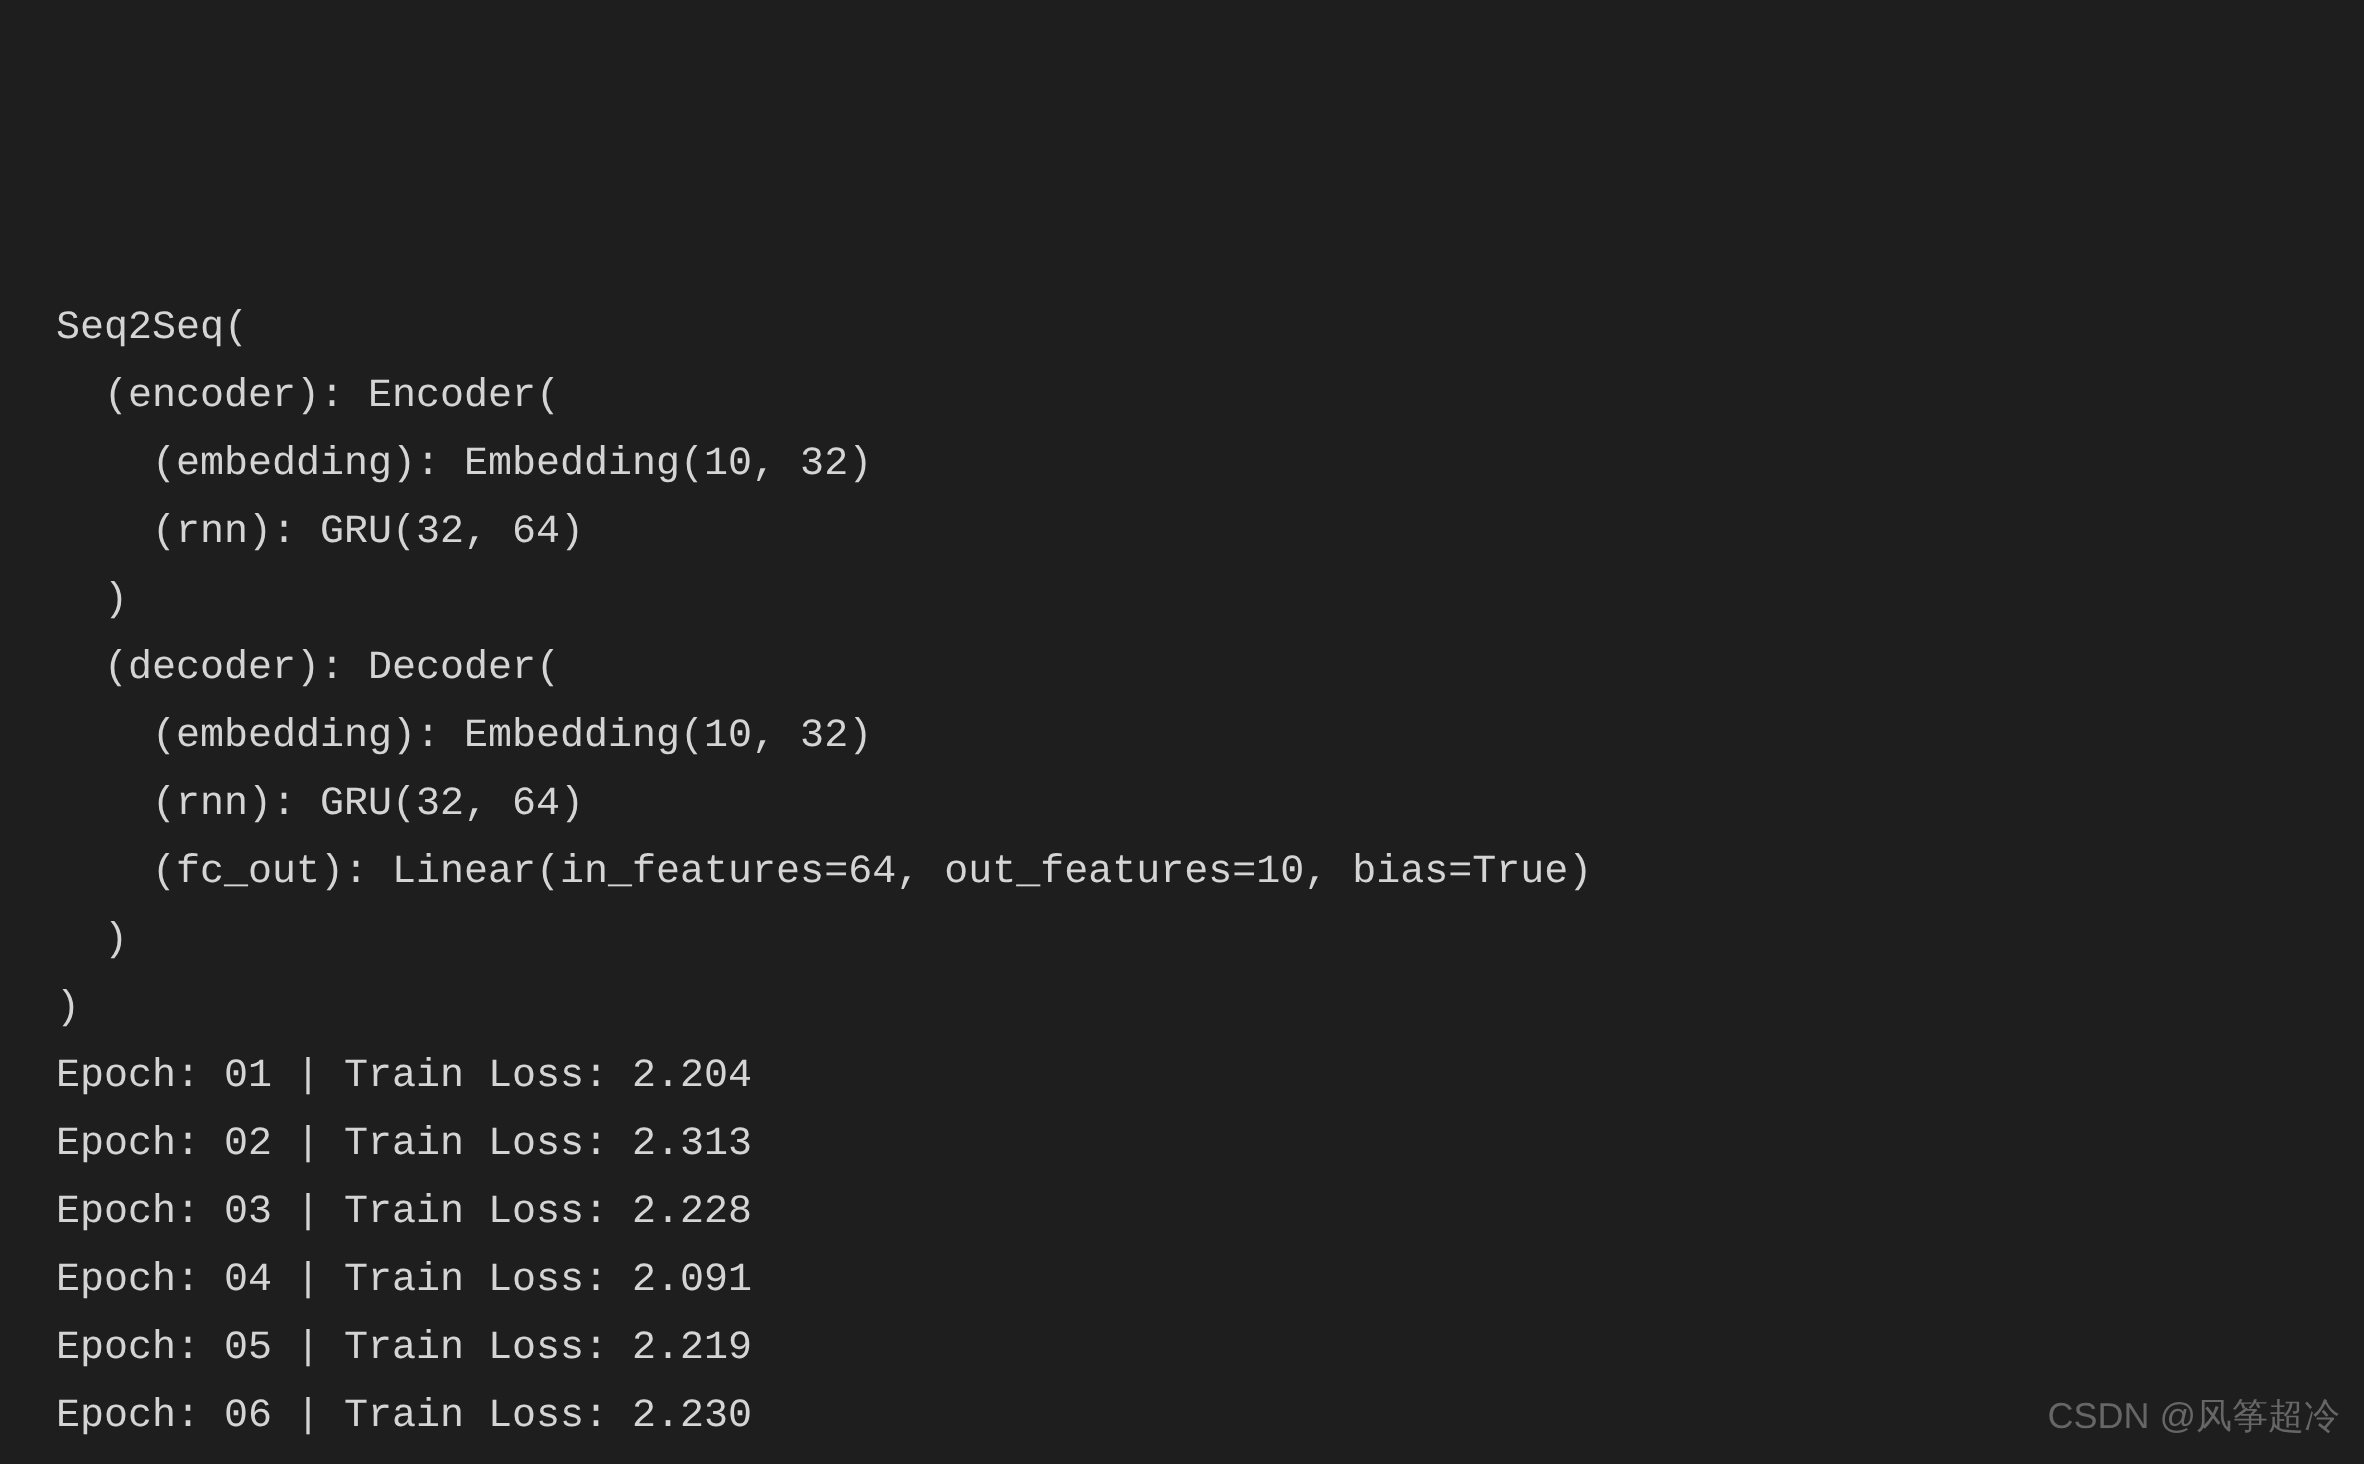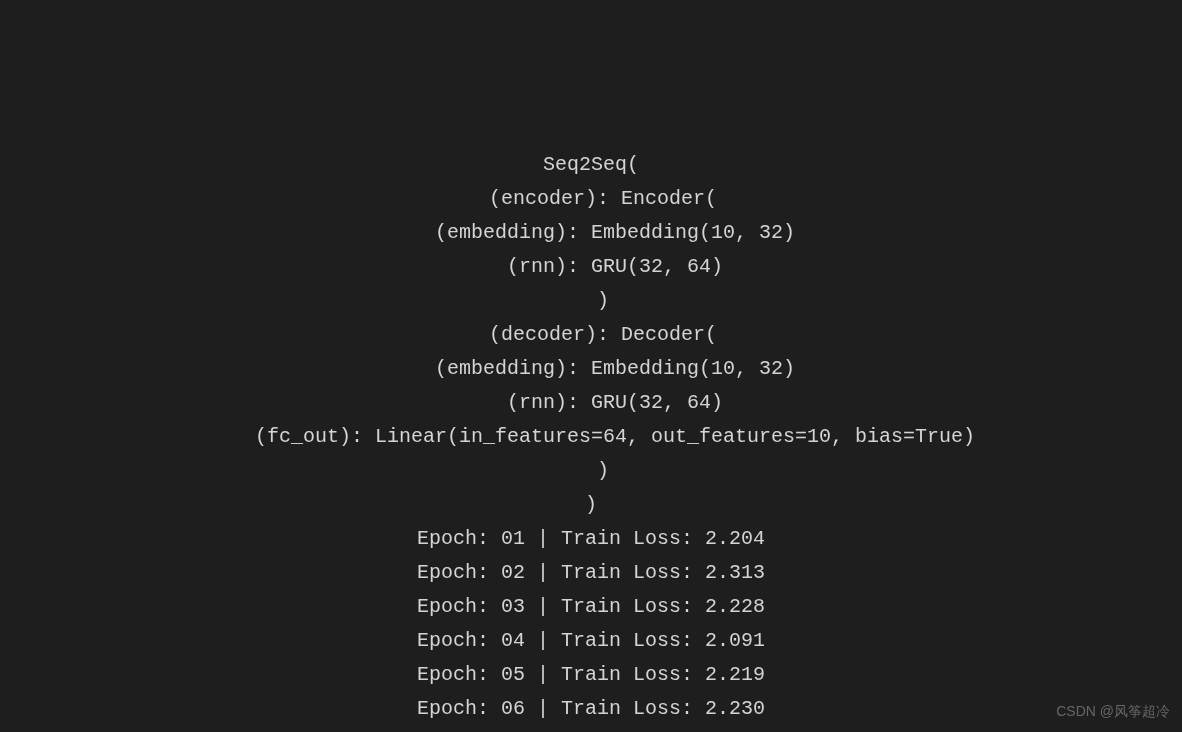--- a/index.html
+++ b/index.html
@@ -15,27 +15,26 @@
       line-height: 1.7;
       padding: 12px 28px;
       white-space: pre;
       width: 1182px;
       height: 732px;
       overflow: hidden;
       position: relative;
     }
     .output-line {
       white-space: pre;
-      text-align: center;
     }
     .watermark {
       position: absolute;
       bottom: 8px;
       right: 12px;
-      font-size: 14px;
+      font-size: 18px;
       color: #666666;
       font-family: sans-serif;
     }
   </style>
 </head>
 <body>
 
 
 
 <div id="console-container"><div class="output-line">Seq2Seq(</div><div class="output-line">  (encoder): Encoder(</div><div class="output-line">    (embedding): Embedding(10, 32)</div><div class="output-line">    (rnn): GRU(32, 64)</div><div class="output-line">  )</div><div class="output-line">  (decoder): Decoder(</div><div class="output-line">    (embedding): Embedding(10, 32)</div><div class="output-line">    (rnn): GRU(32, 64)</div><div class="output-line">    (fc_out): Linear(in_features=64, out_features=10, bias=True)</div><div class="output-line">  )</div><div class="output-line">)</div><div class="output-line">Epoch: 01 | Train Loss: 2.204</div><div class="output-line">Epoch: 02 | Train Loss: 2.313</div><div class="output-line">Epoch: 03 | Train Loss: 2.228</div><div class="output-line">Epoch: 04 | Train Loss: 2.091</div><div class="output-line">Epoch: 05 | Train Loss: 2.219</div><div class="output-line">Epoch: 06 | Train Loss: 2.230</div><div class="output-line">Epoch: 07 | Train Loss: 2.315</div></div>

